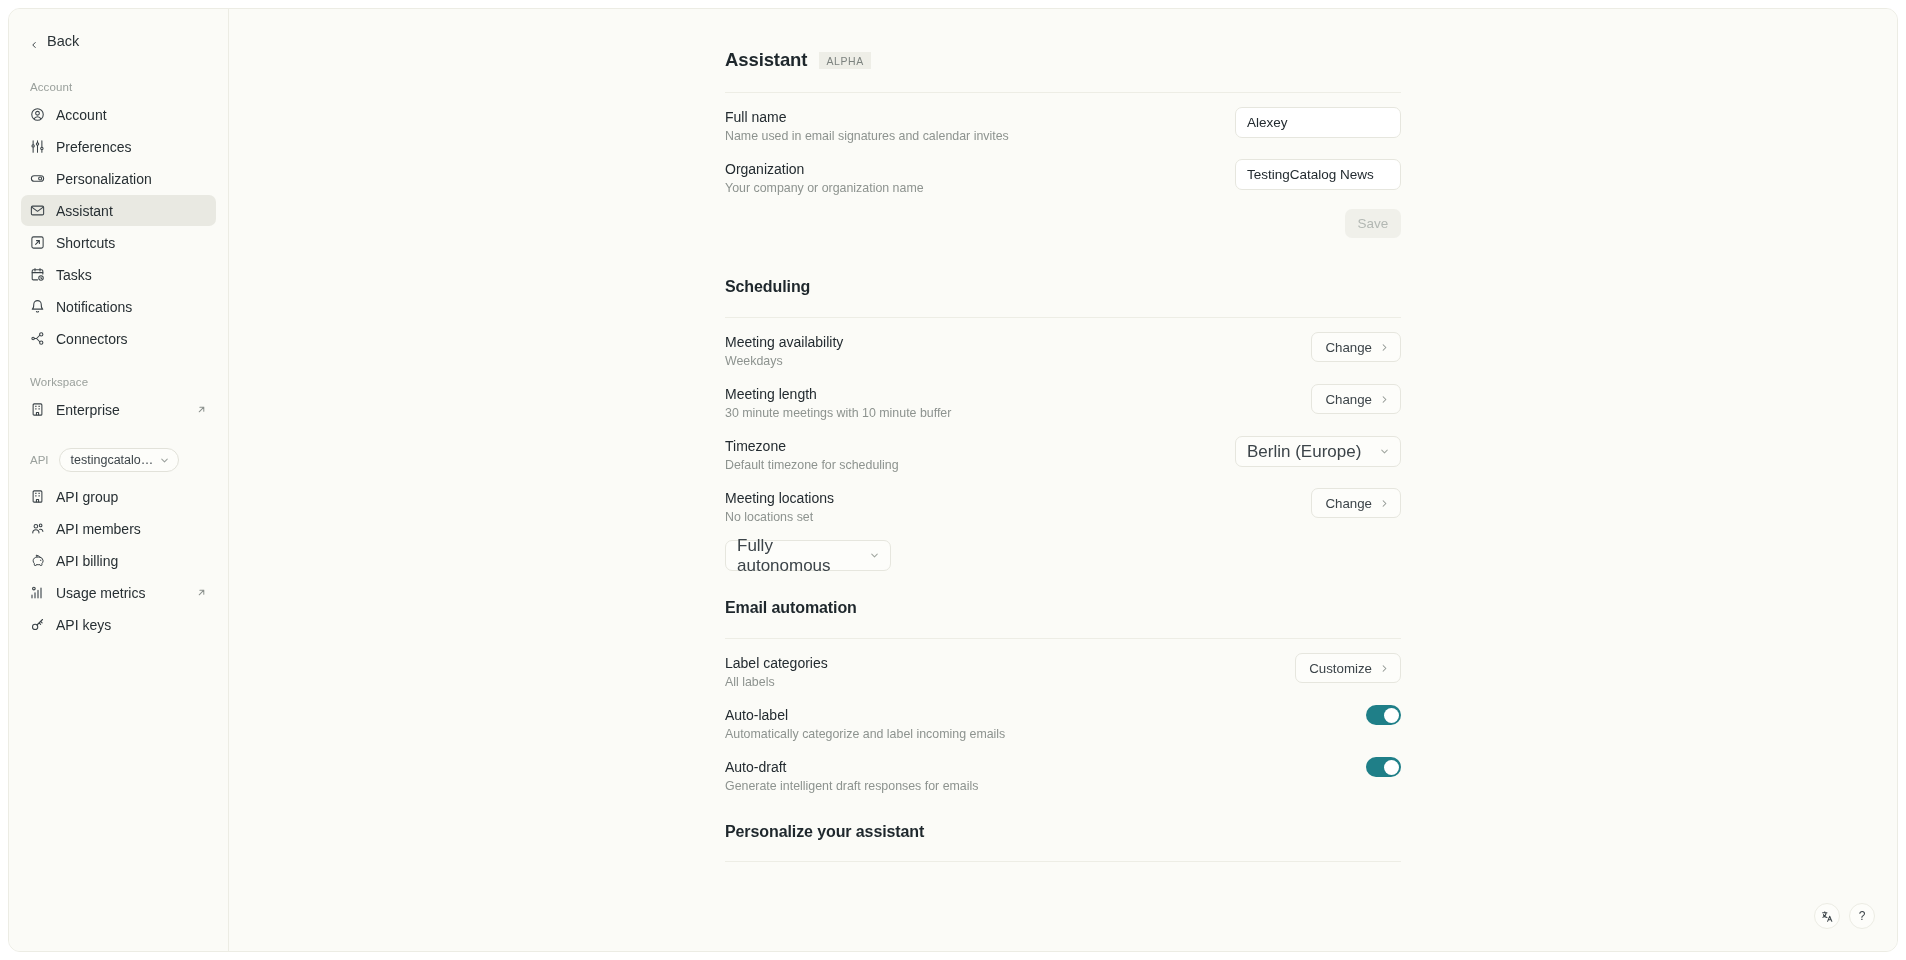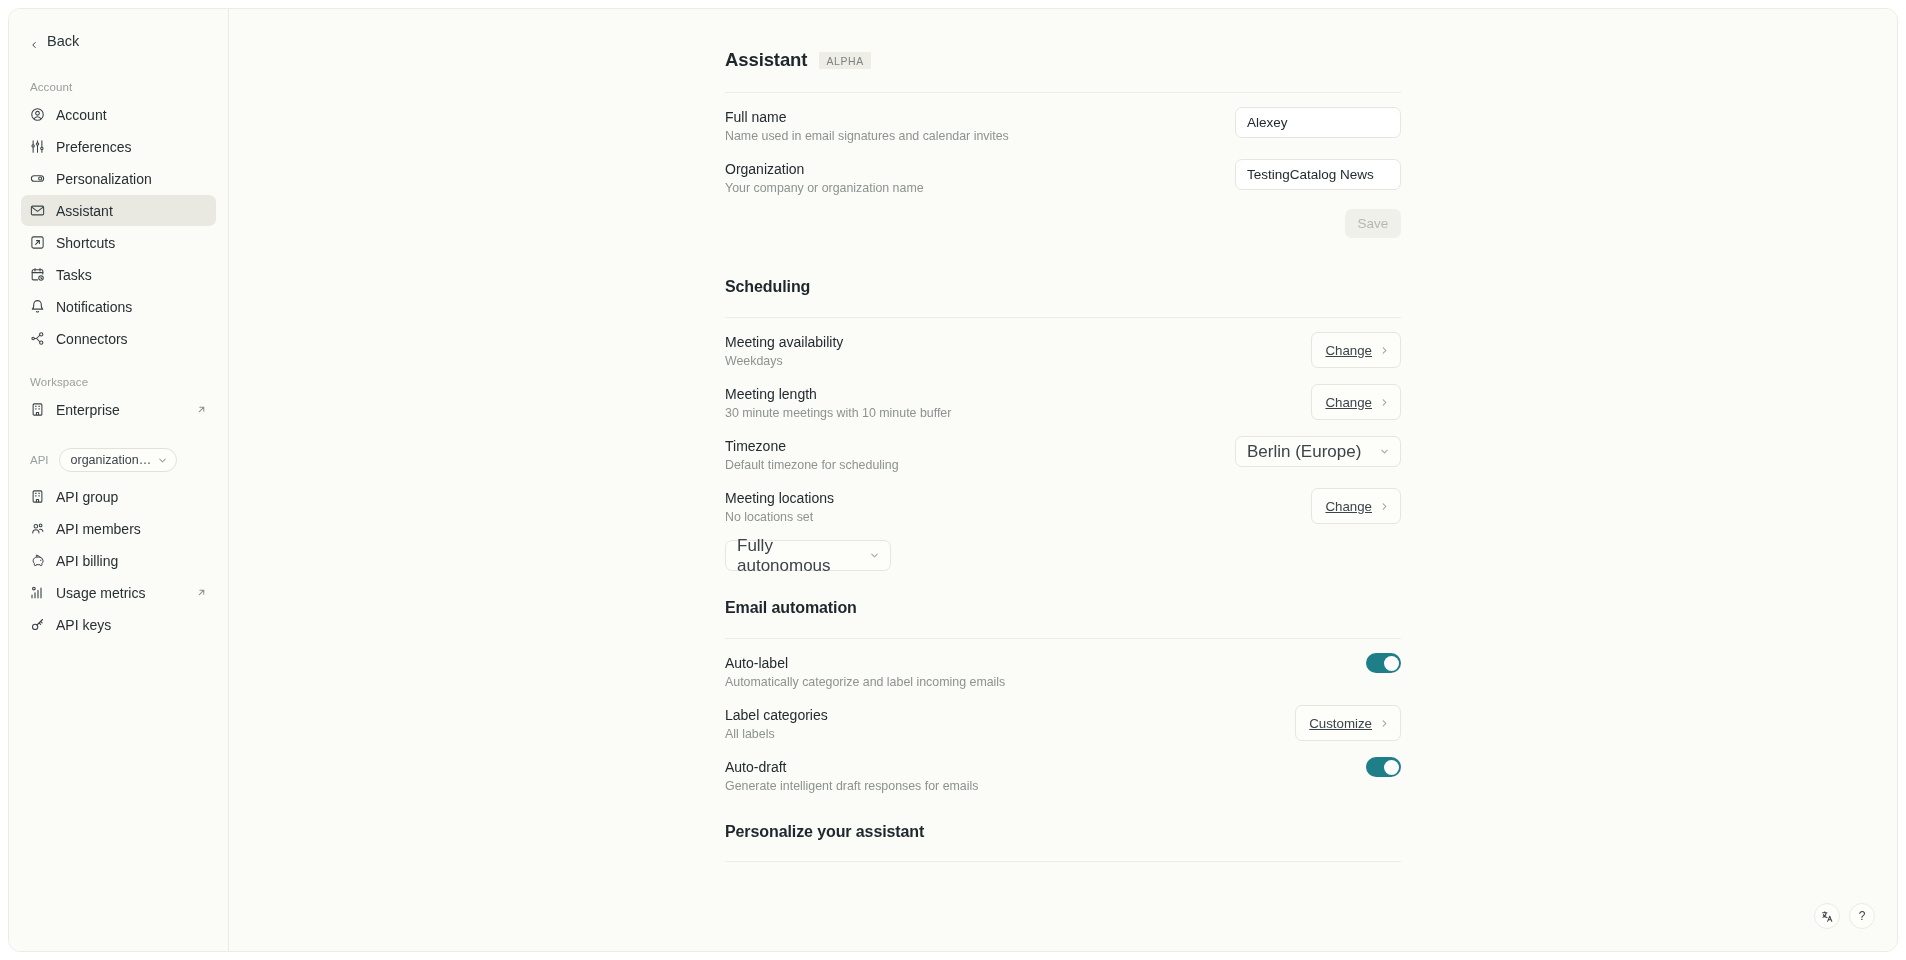--- a/index.html
+++ b/index.html
@@ -125,26 +125,25 @@
     height: 29px; min-width: 56px;
     border: none; border-radius: 7px;
     background: #f0f0ea; color: #b3b8b3;
     font-size: 13.5px; font-family: "Liberation Sans", sans-serif;
     cursor: default;
   }
   .save-wrap { display: flex; }
 
   .pill-btn {
     display: inline-flex; align-items: center; gap: 7px;
-    height: 36px; padding: 0 10px 0 13px;
+    height: 30px; padding: 0 10px 0 13px;
     border: 1px solid #e6e6de; border-radius: 7px;
     background: #fdfdfa; cursor: pointer;
     font-size: 13.3px; color: #3c4449;
     font-family: "Liberation Sans", sans-serif;
-    text-decoration: underline;
   }
   .pill-btn .chev { width: 11px; height: 11px; color: #8d938f; }
   .pill-btn .chev svg { display:block; width:11px; height:11px; }
 
   .select-box {
     display: inline-flex; align-items: center; justify-content: space-between;
     width: 166px; height: 31px;
     border: 1px solid #e6e6de; border-radius: 7px;
     background: #fdfdfa; cursor: pointer;
     padding: 0 10px 0 11px;
@@ -299,21 +298,21 @@
       <span class="ext-icon">
         <svg viewBox="0 0 24 24" fill="none" stroke="currentColor" stroke-width="2.2" stroke-linecap="round" stroke-linejoin="round">
             <path d="M7 17 17 7M8.4 7H17v8.6"></path>
           </svg>
       </span>
     </div>
 
     <div class="api-row">
       <span class="api-row-label">API</span>
       <div class="api-select">
-        <span>organization…</span>
+        <span>testingcatalo…</span>
         <span class="chev">
           <svg viewBox="0 0 24 24" fill="none" stroke="currentColor" stroke-width="2.2" stroke-linecap="round" stroke-linejoin="round">
               <polyline points="6 9 12 15 18 9"></polyline>
             </svg>
         </span>
       </div>
     </div>
 
     <div class="nav-item">
       <span class="nav-icon">
@@ -493,49 +492,49 @@
         </div>
       </div>
 
       <div class="sp-28"></div>
 
       <div class="section-title">Email automation</div>
       <div class="rule"></div>
 
       <div class="row">
         <div class="row-text">
-          <div class="row-label">Auto-label</div>
-          <div class="row-desc">Automatically categorize and label incoming emails</div>
-        </div>
-        <div class="row-ctl">
-          <div class="toggle">
-            <span class="knob"></span>
-          </div>
-        </div>
-      </div>
-
-      <div class="row">
-        <div class="row-text">
           <div class="row-label">Label categories</div>
           <div class="row-desc">All labels</div>
         </div>
         <div class="row-ctl">
           <button class="pill-btn">
             <span>Customize</span>
             <span class="chev">
               <svg viewBox="0 0 24 24" fill="none" stroke="currentColor" stroke-width="2.2" stroke-linecap="round" stroke-linejoin="round">
                   <polyline points="9 6 15 12 9 18"></polyline>
                 </svg>
             </span>
           </button>
         </div>
       </div>
 
       <div class="row">
         <div class="row-text">
+          <div class="row-label">Auto-label</div>
+          <div class="row-desc">Automatically categorize and label incoming emails</div>
+        </div>
+        <div class="row-ctl">
+          <div class="toggle">
+            <span class="knob"></span>
+          </div>
+        </div>
+      </div>
+
+      <div class="row">
+        <div class="row-text">
           <div class="row-label">Auto-draft</div>
           <div class="row-desc">Generate intelligent draft responses for emails</div>
         </div>
         <div class="row-ctl">
           <div class="toggle">
             <span class="knob"></span>
           </div>
         </div>
       </div>
 

